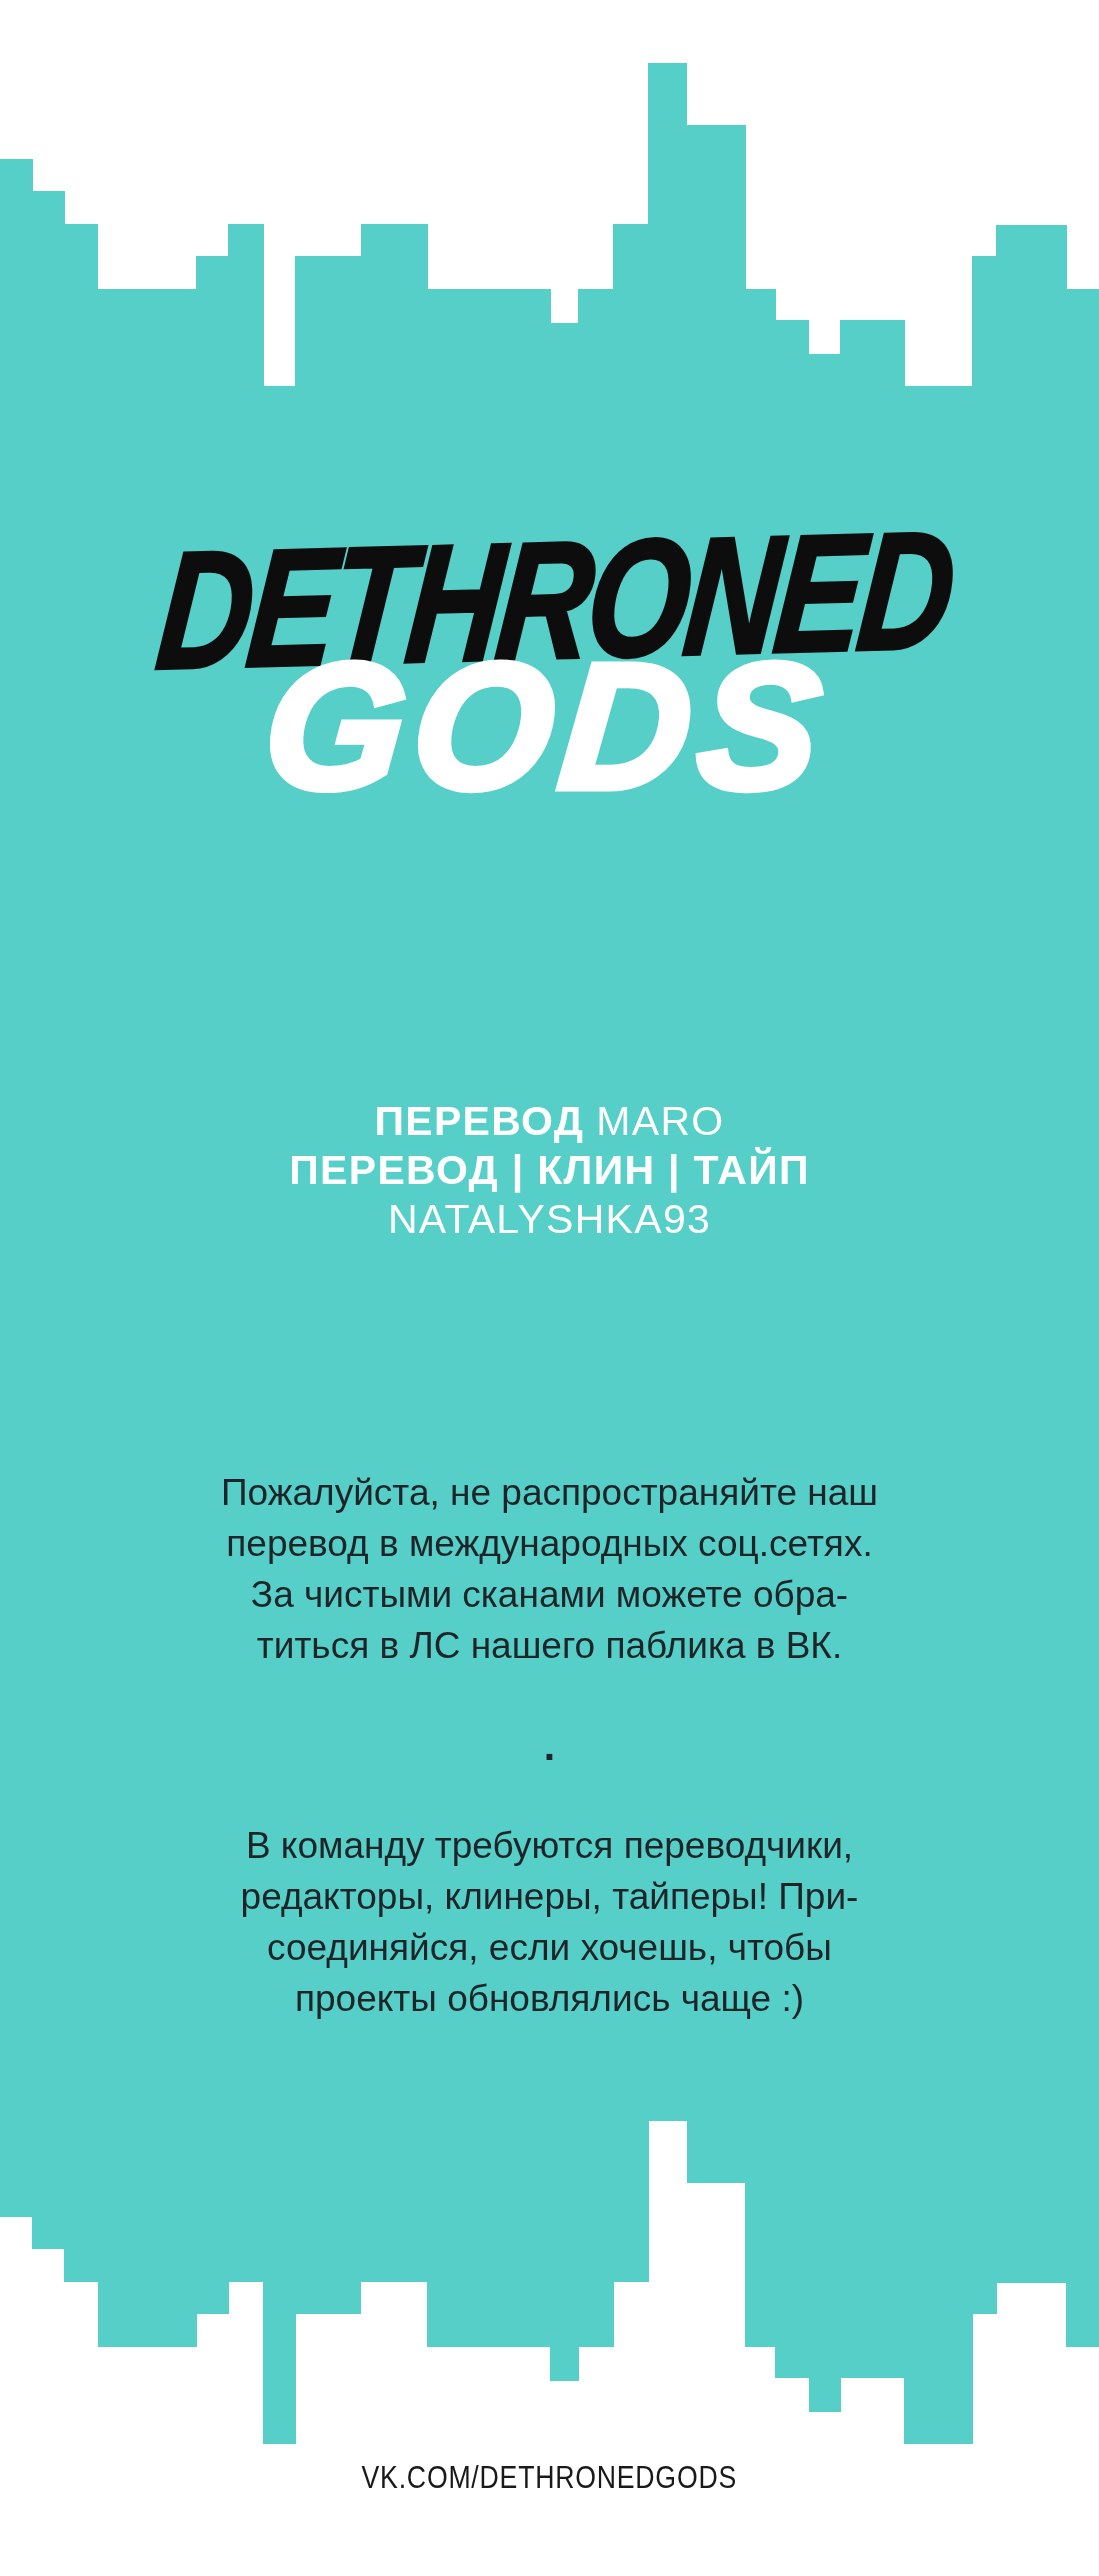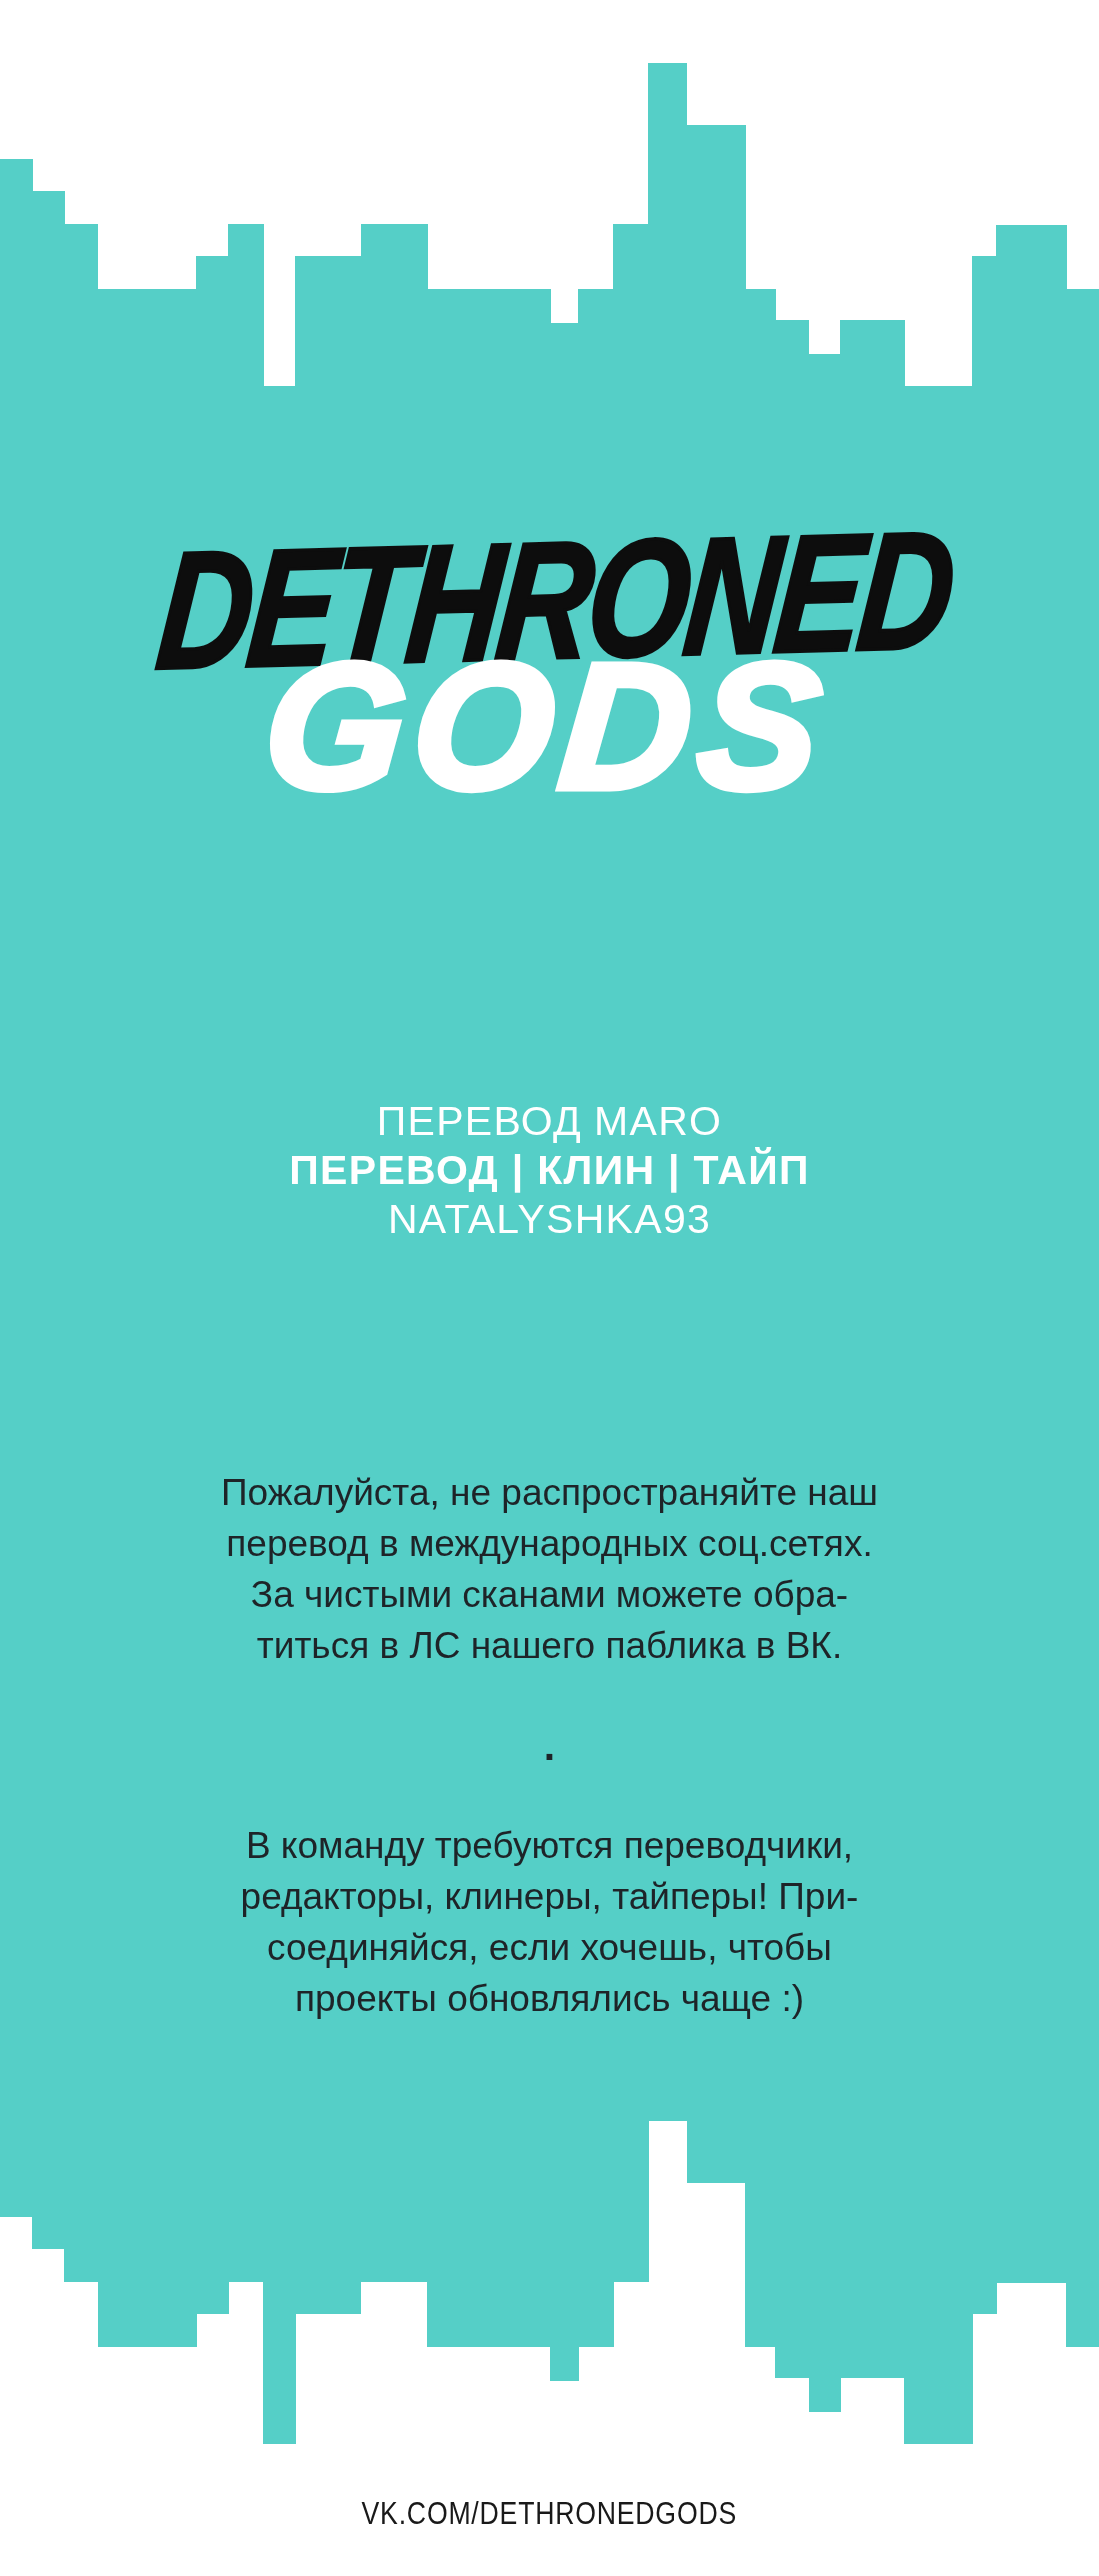--- a/index.html
+++ b/index.html
@@ -29,27 +29,27 @@
   }
   .t2{top:637px;}
   .t2 span{
     display:inline-block;margin-left:-5.2px;
     font-size:179px;line-height:179px;font-weight:700;font-style:italic;
     letter-spacing:8.6px;color:var(--white);
     -webkit-text-stroke:6.9px var(--white);
     transform:skewX(-5deg);
   }
   .credits{top:1097px;color:var(--white);font-size:41px;line-height:49px;letter-spacing:1.3px;}
-  .credits .lbl{font-weight:400;margin-right:12px;}
+  .credits .lbl{font-weight:700;margin-right:12px;}
   .credits .bold{font-weight:700;}
   .para{white-space:pre-line;color:var(--ink);font-size:37px;line-height:51px;}
   .p1{top:1467px;}
   .p2{top:1820px;}
   .dot{top:1726px;color:var(--ink);font-size:41px;font-weight:700;line-height:41px;}
-  .footer{top:2461px;margin-top:36px;}
+  .footer{top:2461px;}
   .vk{
     display:inline-block;font-size:31px;line-height:34px;letter-spacing:0.9px;
     color:#191919;transform:scaleX(0.86);
   }
 </style>
 </head>
 <body>
 
 <div class="page">
   <div id="skyline">

